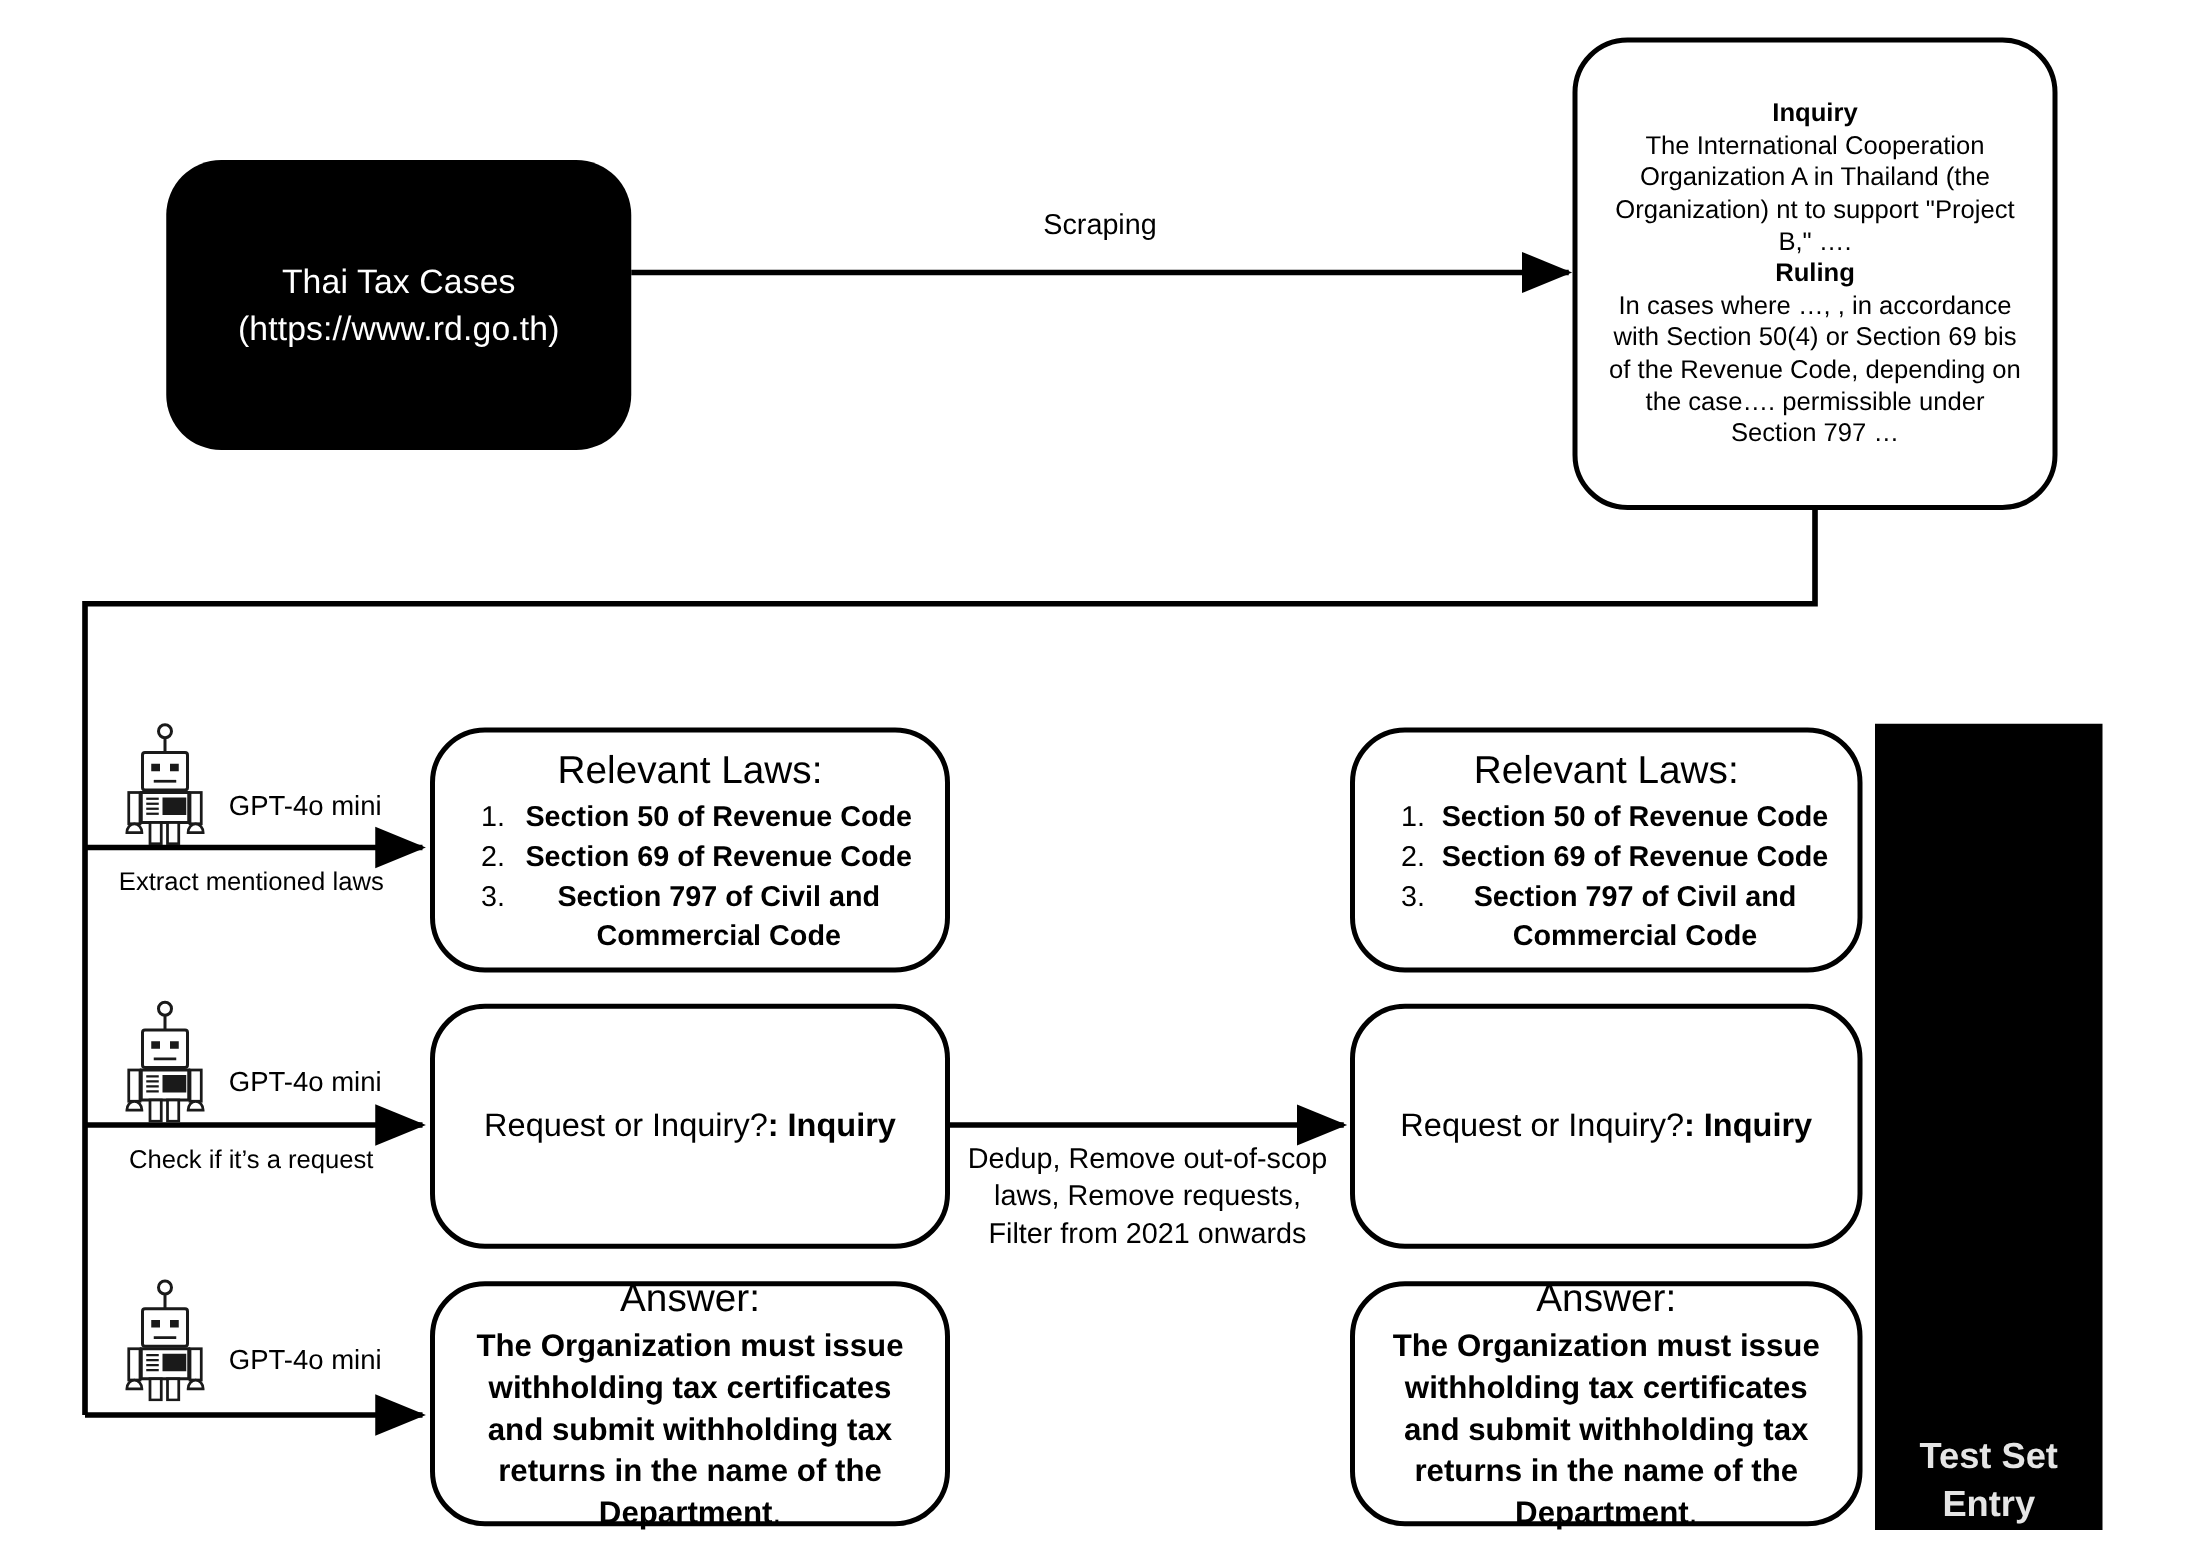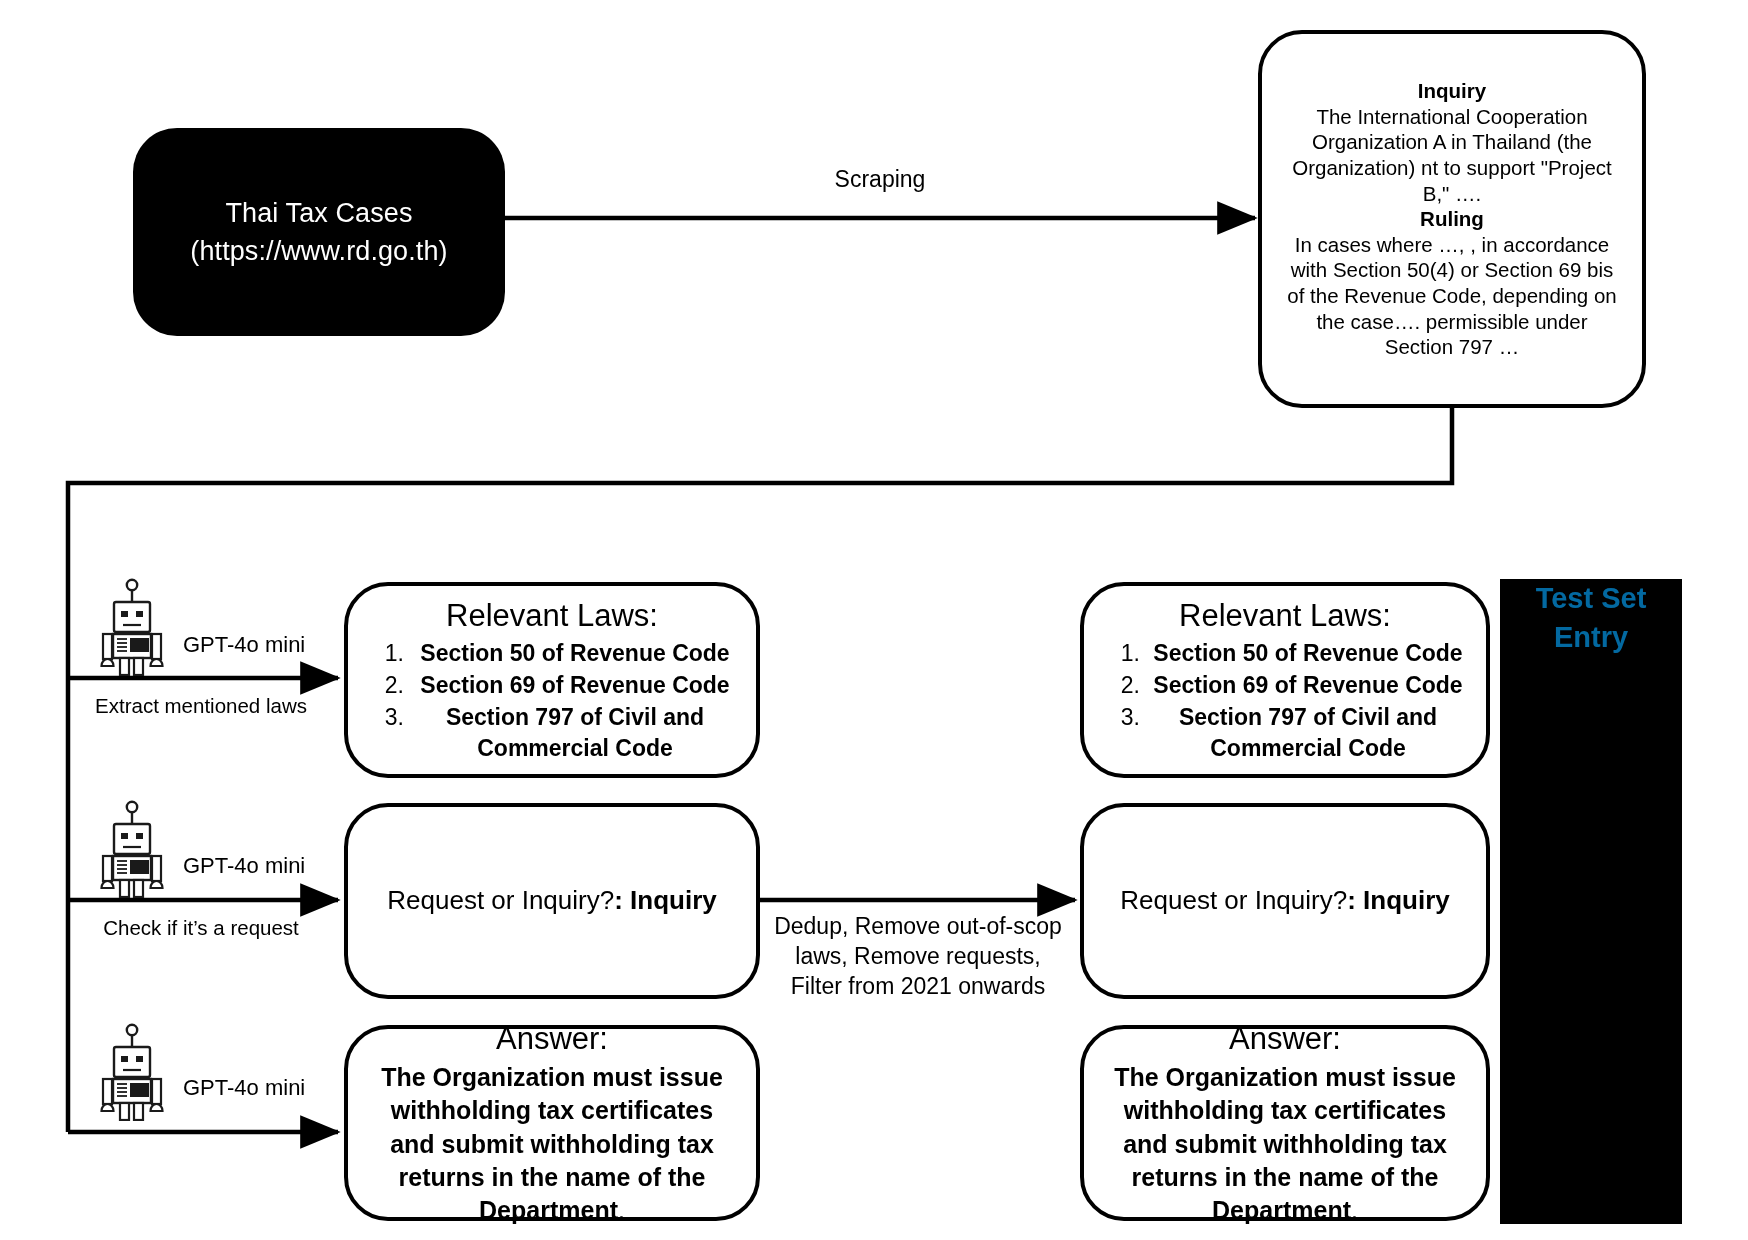--- a/index.html
+++ b/index.html
@@ -123,23 +123,23 @@
   .ans-body {
     font-size: 25px;
     font-weight: bold;
     line-height: 1.33;
     padding: 0 4px;
   }
   .ans-body .period { font-weight: 400; }
   .testset {
     position: absolute;
     background: #000;
-    color: #0369a1;
+    color: #e5e5e5;
     display: flex;
-    align-items: flex-start;
+    align-items: flex-end;
     justify-content: center;
     text-align: center;
     font-size: 29px;
     font-weight: bold;
     line-height: 1.35;
   }
   .robot {
     position: absolute;
   }
   .gpt-label {
@@ -167,21 +167,21 @@
 
     <path d="M68,678 L338,678" stroke="#000" stroke-width="4.5" fill="none" marker-end="url(#arrow)"></path>
 
     <path d="M68,900 L338,900" stroke="#000" stroke-width="4.5" fill="none" marker-end="url(#arrow)"></path>
 
     <path d="M68,1132 L338,1132" stroke="#000" stroke-width="4.5" fill="none" marker-end="url(#arrow)"></path>
 
     <path d="M758,900 L1075,900" stroke="#000" stroke-width="4.5" fill="none" marker-end="url(#arrow)"></path>
   </svg>
 
-  <div class="node rounded-dark" style="left:133px; top:128px; width:372px; height:208px;">
+  <div class="node rounded-dark" style="left:133px; top:128px; width:372px; height:232px;">
     <div class="src-title">Thai Tax Cases</div>
     <div class="src-title">(https://www.rd.go.th)</div>
   </div>
 
   <div class="edge-label" style="left:760px; top:165px; width:240px;">Scraping</div>
 
   <div class="node rounded-light doc-box" style="left:1258px; top:30px; width:388px; height:378px;">
     <span class="doc-head">Inquiry</span>
     <span class="doc-body">The International Cooperation Organization A in Thailand (the Organization) nt to support "Project B," ….</span>
     <span class="doc-head">Ruling</span>

